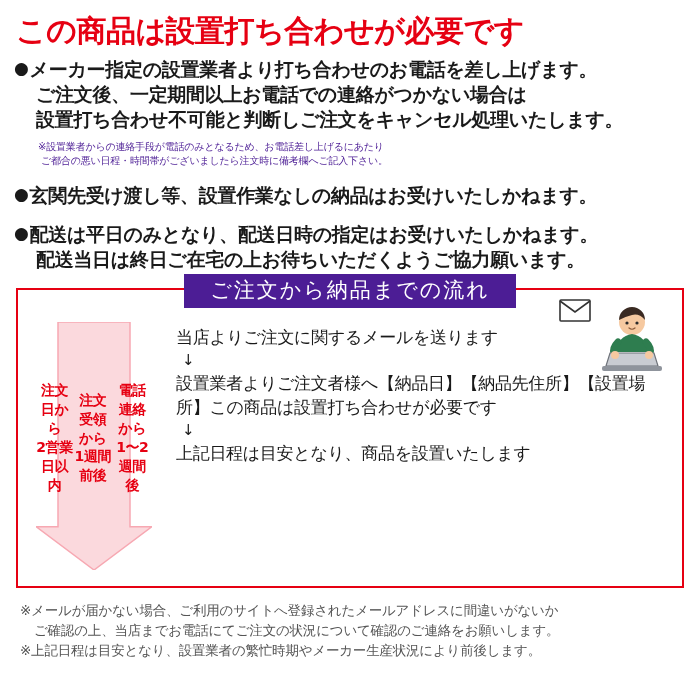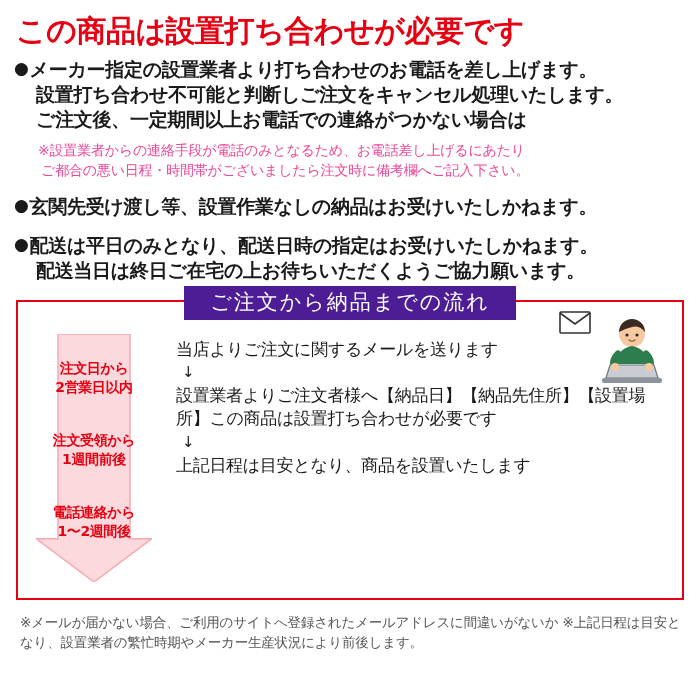--- a/index.html
+++ b/index.html
@@ -45,22 +45,22 @@
   .bullet-text { flex: 1 1 auto; }
   .sub-line {
     font-size: 19px;
     font-weight: bold;
     color: #1a1a1a;
     line-height: 1.32;
     letter-spacing: -0.3px;
     margin-left: 22px;
   }
   .note-small {
-    font-size: 14px;
-    color: #ec4899;
+    font-size: 10px;
+    color: #4c1d95;
     line-height: 1.45;
     margin-left: 24px;
     letter-spacing: -0.2px;
   }
   .note-small .ind { display: block; margin-left: 3px; }
   .gap-s { height: 8px; }
   .gap-m { height: 12px; }
 
   
   .flowbox {
@@ -100,21 +100,21 @@
     width: 116px;
     top: 6px;
     bottom: 16px;
   }
   .arrow-down svg { display: block; width: 100%; height: 100%; }
   .left-labels {
     position: absolute;
     left: 18px; width: 116px;
     top: 6px; bottom: 16px;
     display: flex;
-    flex-direction: column;
+    flex-direction: row;
     justify-content: space-around;
     align-items: center;
     padding: 8px 0 24px 0;
   }
   .left-label {
     color: #e60012;
     font-size: 14px;
     font-weight: bold;
     text-align: center;
     line-height: 1.35;
@@ -162,22 +162,22 @@
 
 <div class="page">
 
   <div class="headline">この商品は設置打ち合わせが必要です</div>
 
   <div class="bullet-block">
     <div class="bullet-line">
       <span class="dot">●</span>
       <span class="bullet-text">メーカー指定の設置業者より打ち合わせのお電話を差し上げます。</span>
     </div>
+    <div class="sub-line">ご注文後、一定期間以上お電話での連絡がつかない場合は</div>
     <div class="sub-line">設置打ち合わせ不可能と判断しご注文をキャンセル処理いたします。</div>
-    <div class="sub-line">ご注文後、一定期間以上お電話での連絡がつかない場合は</div>
     <div class="gap-s"></div>
     <div class="note-small">
       <span>※設置業者からの連絡手段が電話のみとなるため、お電話差し上げるにあたり</span>
       <span class="ind">ご都合の悪い日程・時間帯がございましたら注文時に備考欄へご記入下さい。</span>
     </div>
   </div>
 
   <div class="gap-m"></div>
 
   <div class="bullet-block">
@@ -260,16 +260,17 @@
         <div class="step-text">設置業者よりご注文者様へ【納品日】【納品先住所】【設置場所】この商品は設置打ち合わせが必要です</div>
         <div class="step-arrow">↓</div>
         <div class="step-text">上記日程は目安となり、商品を設置いたします</div>
 
       </div>
     </div>
   </div>
 
   <div class="footnotes">
     <span>※メールが届かない場合、ご利用のサイトへ登録されたメールアドレスに間違いがないか</span>
+    <span class="ind">ご確認の上、当店までお電話にてご注文の状況について確認のご連絡をお願いします。</span>
     <span>※上記日程は目安となり、設置業者の繁忙時期やメーカー生産状況により前後します。</span>
   </div>
 
 </div>
 
 </body></html>

